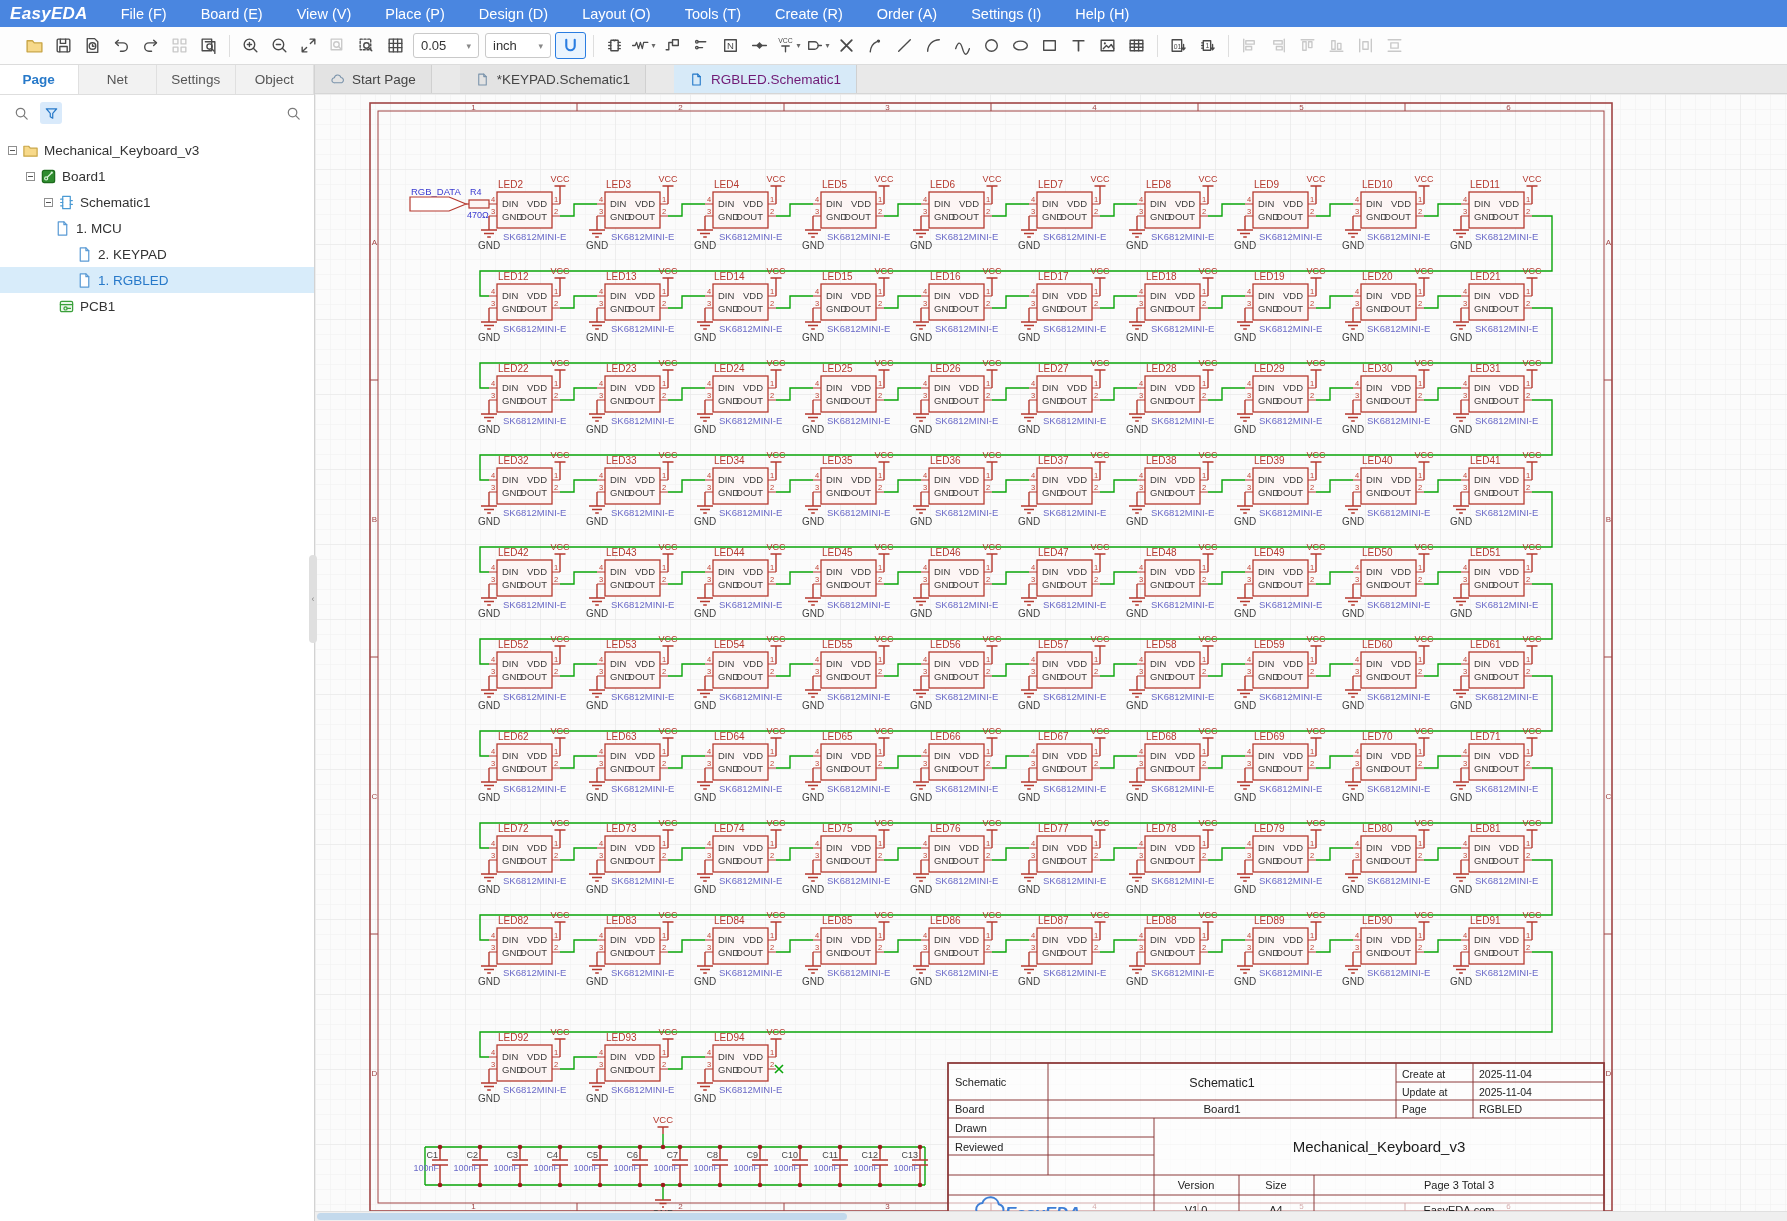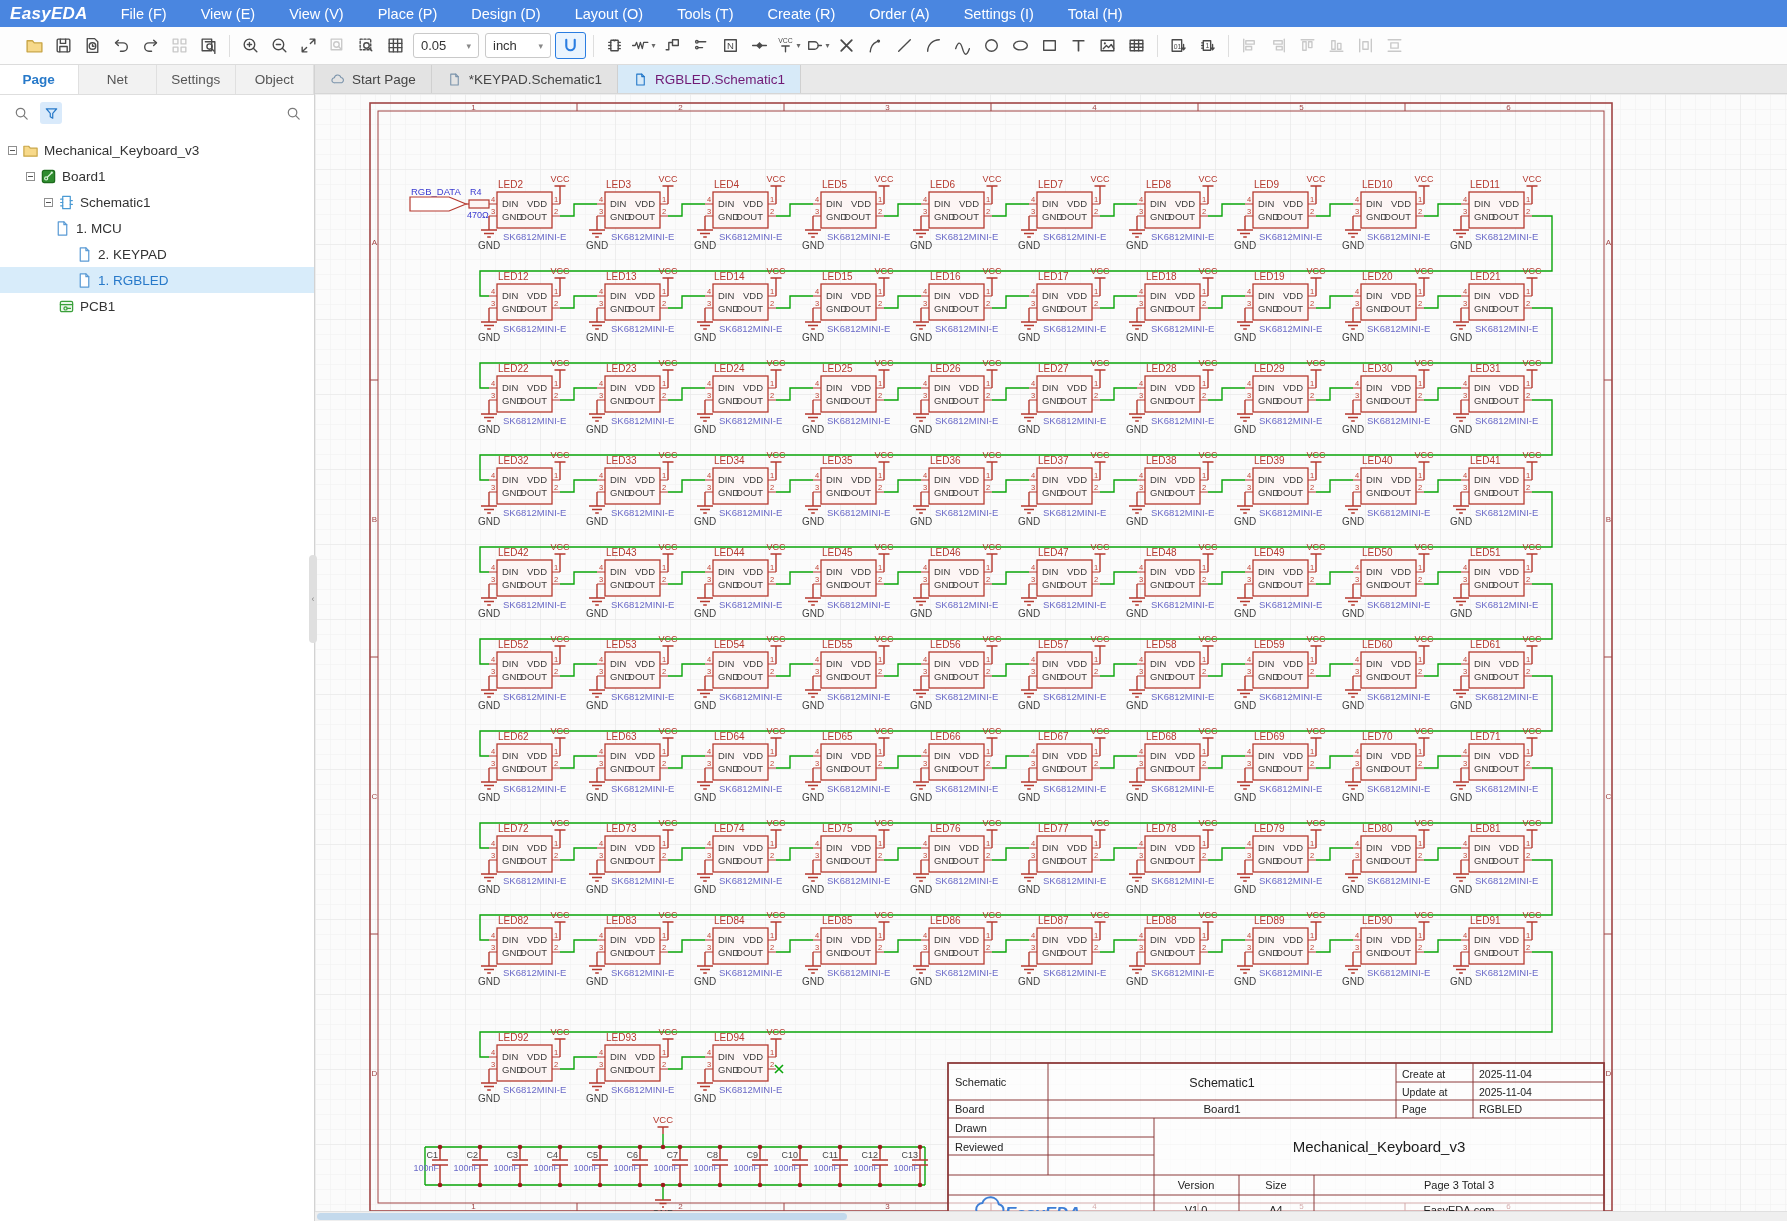--- a/index.html
+++ b/index.html
@@ -44,50 +44,50 @@
   .trow.selected { background:#d8ecfa; color:#2779c9; }
   .expander { width:9px; height:9px; border:1px solid #909090; background:#fff; position:relative; flex:0 0 auto; }
   .expander::after { content:""; position:absolute; left:1px; right:1px; top:3px; height:1px; background:#555; }
   .ticon { width:17px; height:17px; flex:0 0 auto; display:flex; align-items:center; justify-content:center; }
   .splitter { position:absolute; left:309px; top:555px; width:8px; height:88px; background:#dfdfdf;
               border-radius:4px; display:flex; align-items:center; justify-content:center;
               color:#8a8a8a; font-size:9px; cursor:pointer; z-index:5; }
 
   
   .workarea { position:absolute; left:315px; top:65px; right:0; bottom:0; display:flex; flex-direction:column; }
-  .doctabs { height:29px; background:#e9e9e9; border-bottom:1px solid #d6d6d6; display:flex; align-items:stretch; }
+  .doctabs { height:29px; background:#e9e9e9; border-bottom:1px solid #d6d6d6; display:flex; align-items:stretch;gap:28px; }
   .dtab { display:flex; align-items:center; gap:7px; padding:0 15px; font-size:13.5px; color:#444;
           background:#e3e3e3; border-right:1px solid #d0d0d0; cursor:pointer; }
   .dtab .dicon { display:flex; }
   .dtab.active { background:#d7eaf8; color:#701a75; }
   .canvas { flex:1; position:relative; overflow:hidden; background:#fafafa; }
   .canvas svg { position:absolute; left:0; top:0; }
   .hscroll { position:absolute; left:0; right:0; bottom:0; height:10px; background:#efefef;
              border-top:1px solid #e0e0e0; z-index:4; }
   .hthumb { position:absolute; left:2px; top:1px; bottom:1px; width:36%; background:#c3d9ec; border-radius:4px; cursor:pointer; }
 </style>
 </head>
 <body>
 
 <div class="app">
 
   <div class="menubar">
     <div class="brand">EasyEDA</div>
     <nav id="menu" style="display:flex;height:100%">
         <div class="mitem">File (F)</div>
-        <div class="mitem">View (E)</div>
+        <div class="mitem">Board (E)</div>
         <div class="mitem">View (V)</div>
         <div class="mitem">Place (P)</div>
         <div class="mitem">Design (D)</div>
         <div class="mitem">Layout (O)</div>
         <div class="mitem">Tools (T)</div>
         <div class="mitem">Create (R)</div>
         <div class="mitem">Order (A)</div>
         <div class="mitem">Settings (I)</div>
-        <div class="mitem">Total (H)</div>
+        <div class="mitem">Help (H)</div>
       </nav>
   </div>
 
   <div class="toolbar" id="toolbar">
       <div class="tbtn">
         <span style="display:flex">
           <svg width="19" height="19" viewBox="0 0 18 18" fill="none" stroke="currentColor" stroke-width="1.3" stroke-linecap="round" stroke-linejoin="round" font-family="Liberation Sans, sans-serif">
             <path d="M2 4.5h5l1.8 2H16v8.5H2z" fill="#f7d98a" stroke="#c9a647"></path>
           </svg>
         </span>

